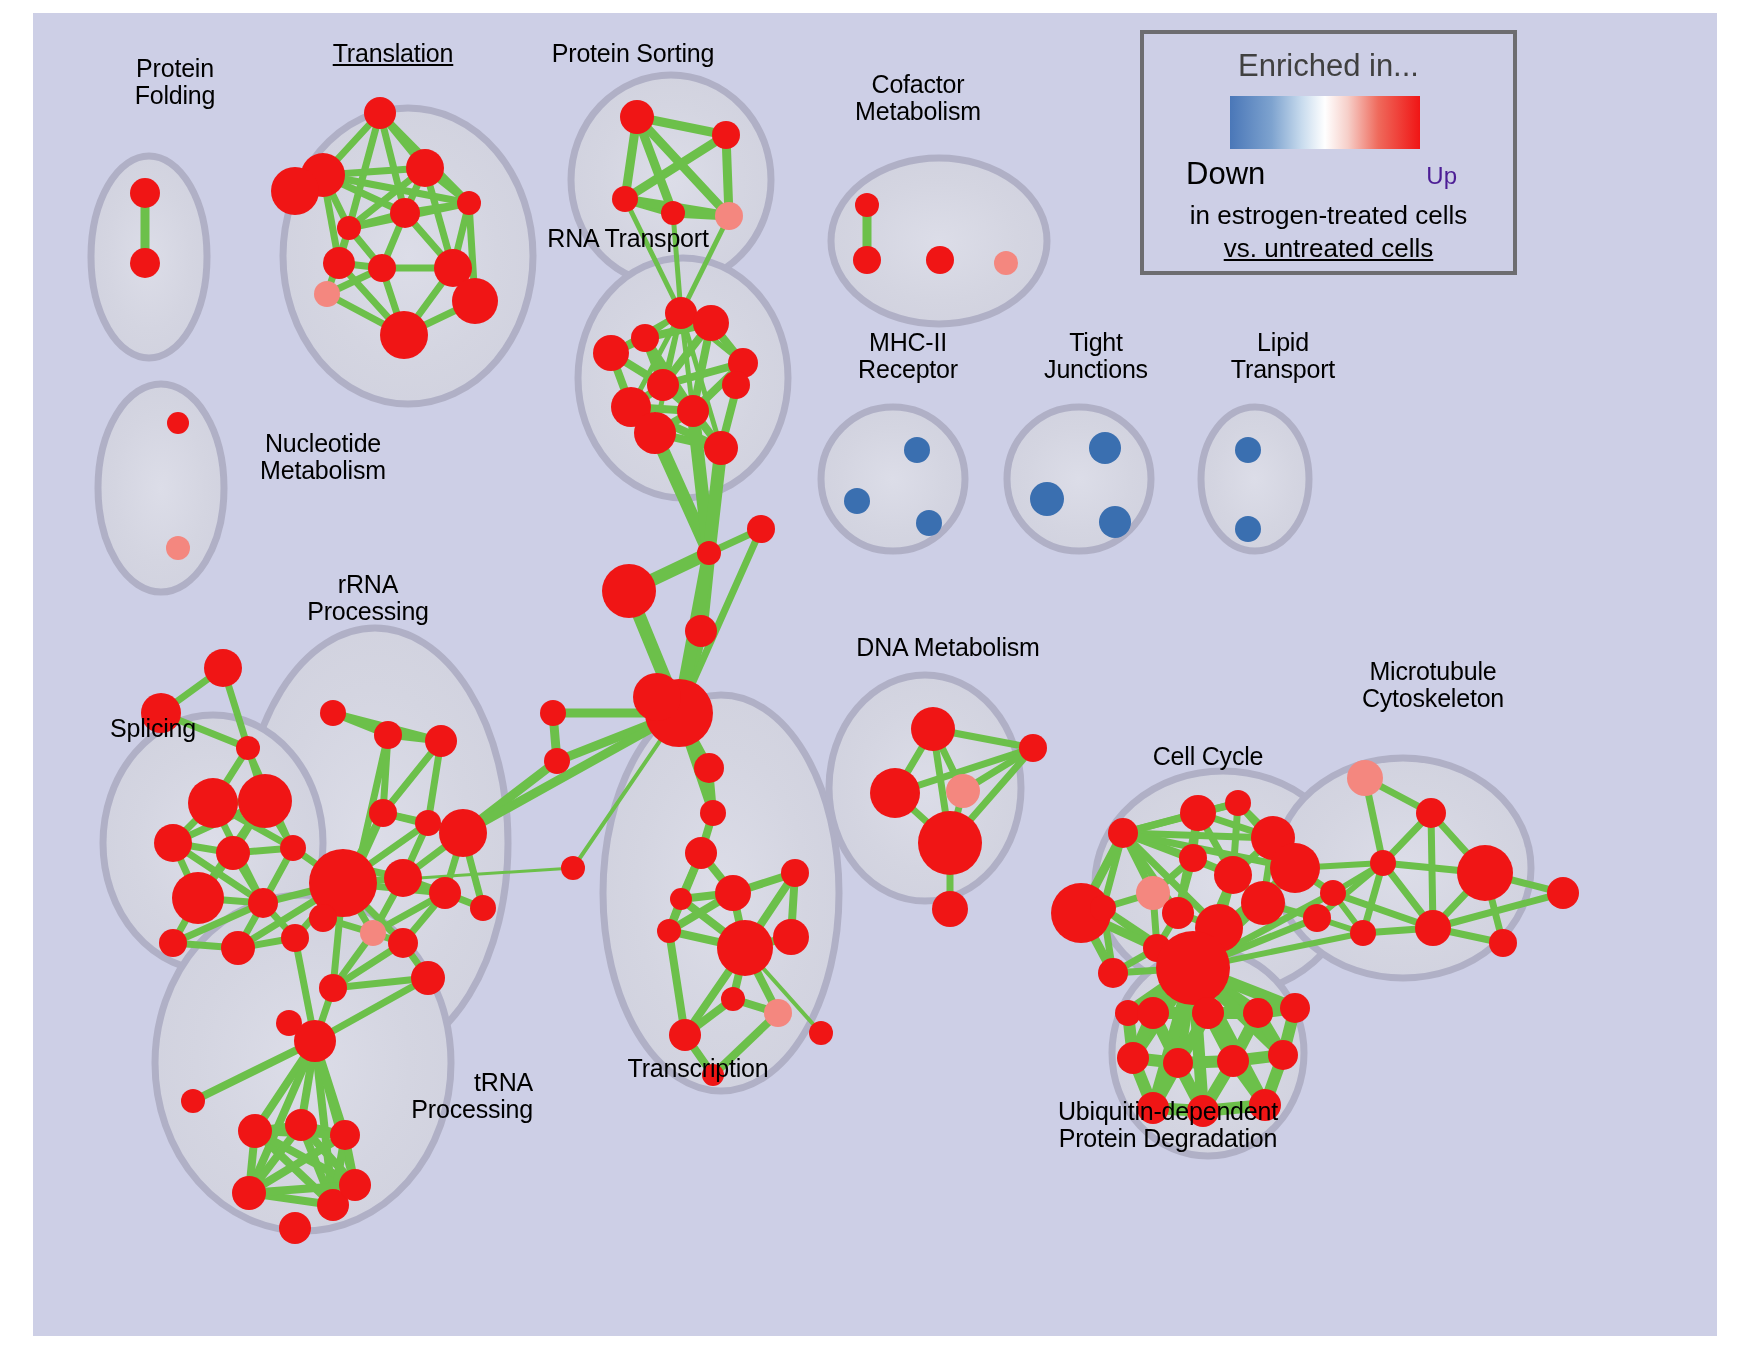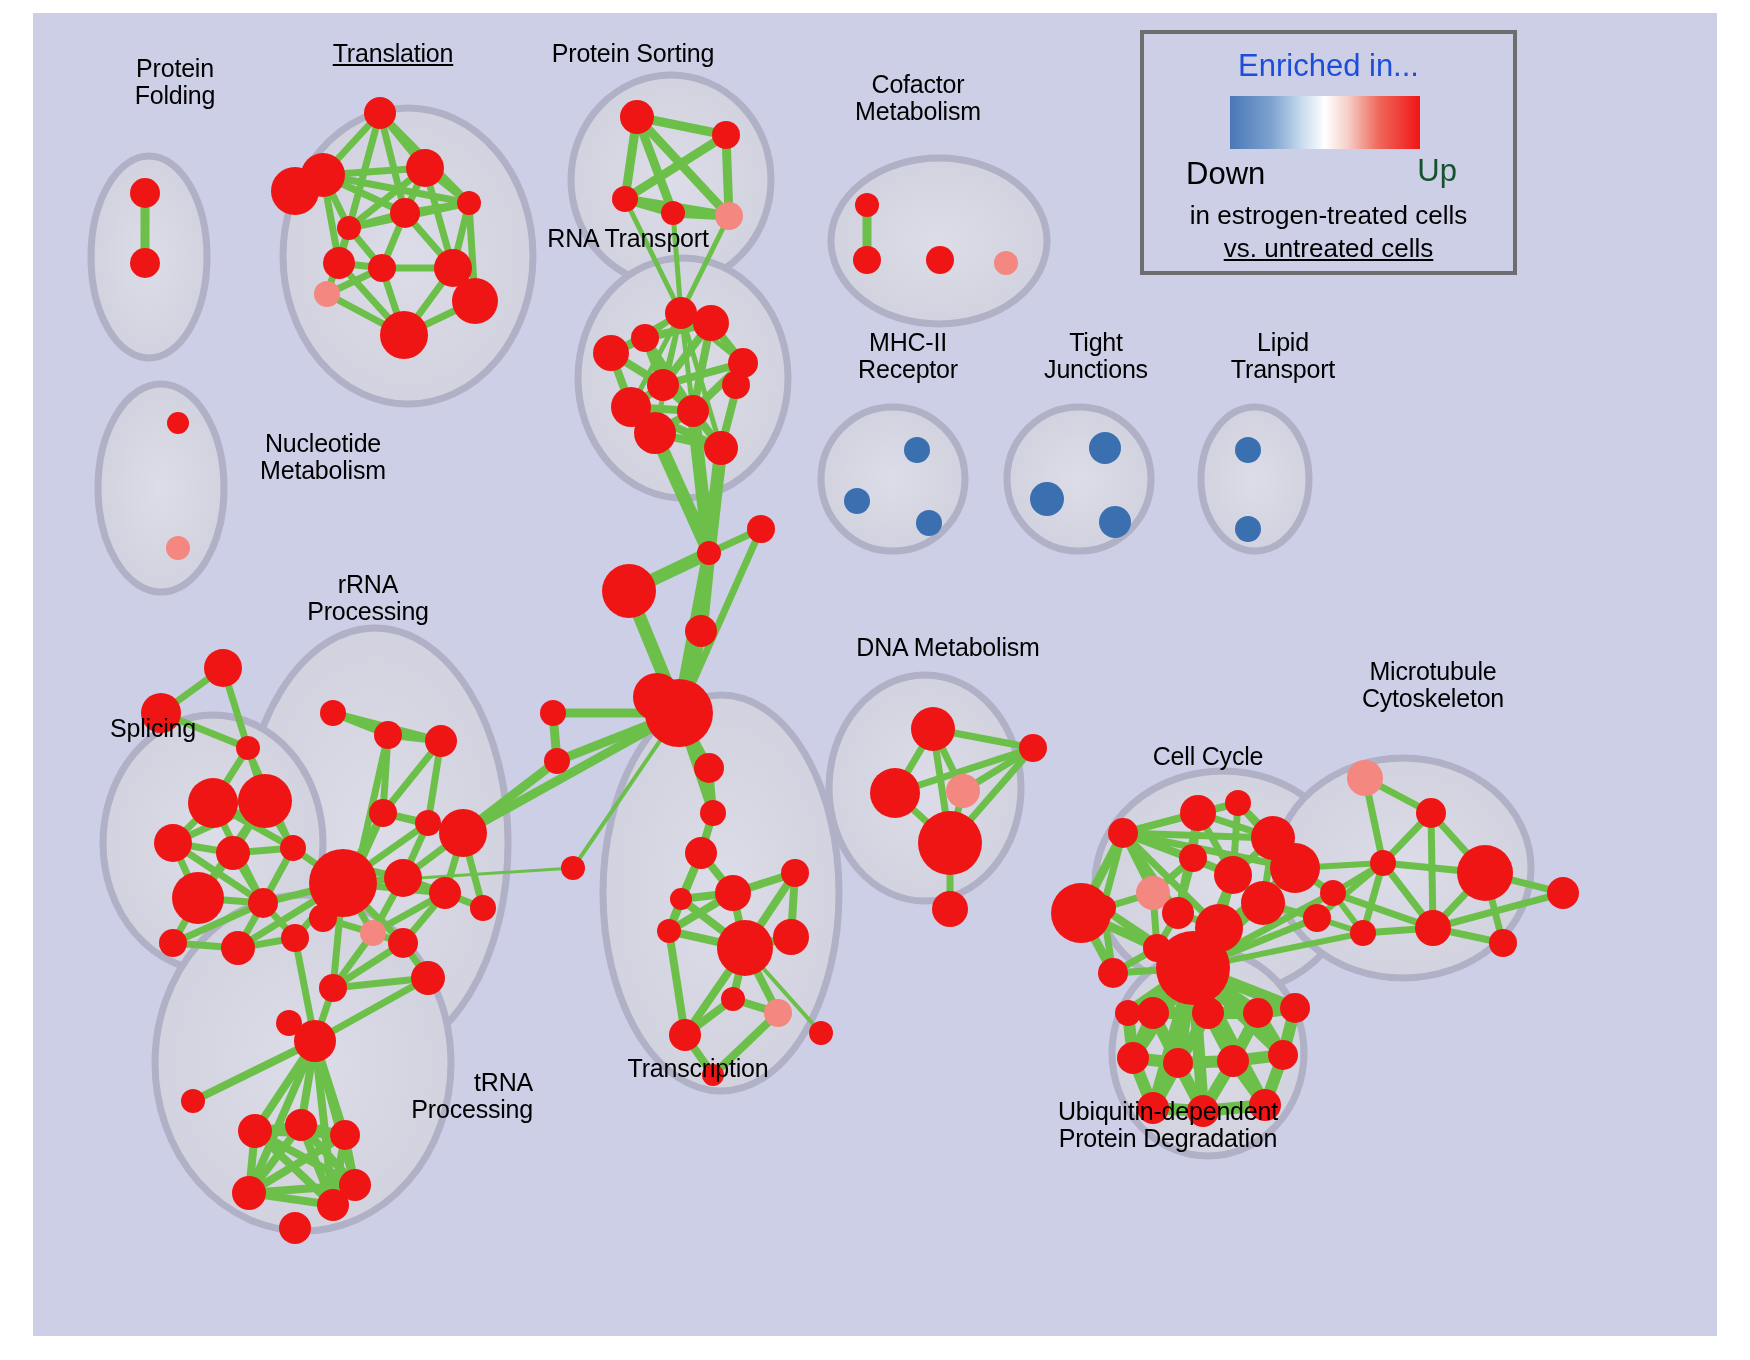--- a/index.html
+++ b/index.html
@@ -4,26 +4,26 @@
 <style>
   html,body{margin:0;padding:0;background:#ffffff;}
   body{font-family:"Liberation Sans",sans-serif;}
   #stage{position:relative;width:1750px;height:1360px;background:#ffffff;overflow:hidden;}
   #canvas{position:absolute;left:33px;top:13px;width:1684px;height:1323px;background:#cdcfe6;}
   svg.net{position:absolute;left:0;top:0;width:100%;height:100%;display:block;}
   .clabel{position:absolute;color:#000;font-size:25px;line-height:1.06;font-weight:400;
           text-align:center;white-space:pre-line;letter-spacing:-0.2px;}
   #legend{position:absolute;left:1107px;top:17px;width:377px;height:245px;
           background:#cdcfe6;border:4px solid #6d6d70;box-sizing:border-box;}
-  #legend .ltitle{position:absolute;left:0;right:0;top:14px;text-align:center;font-size:31px;color:#1d4ed8;}
+  #legend .ltitle{position:absolute;left:0;right:0;top:14px;text-align:center;font-size:31px;color:#404040;}
   #legend .bar{position:absolute;left:86px;top:62px;width:190px;height:53px;
                background:linear-gradient(to right,#4a77b8 0%,#7ea3cf 22%,#c9dcee 38%,#ffffff 50%,
                #f6cfc9 62%,#ef6a5c 78%,#f01515 100%);}
   #legend .down{position:absolute;left:42px;top:122px;font-size:31px;color:#000;}
-  #legend .up{position:absolute;right:56px;top:119px;font-size:31px;color:#14532d;}
+  #legend .up{position:absolute;right:56px;top:128px;font-size:24px;color:#4c1d95;}
   #legend .sub1{position:absolute;left:0;right:0;top:166px;text-align:center;font-size:26px;color:#000;}
   #legend .sub2{position:absolute;left:0;right:0;top:199px;text-align:center;font-size:26px;color:#000;text-decoration:underline;}
 </style>
 </head>
 <body>
 
 <div id="stage">
   <div id="canvas">
 
     <svg class="net" viewBox="0 0 1684 1323" preserveAspectRatio="none">

